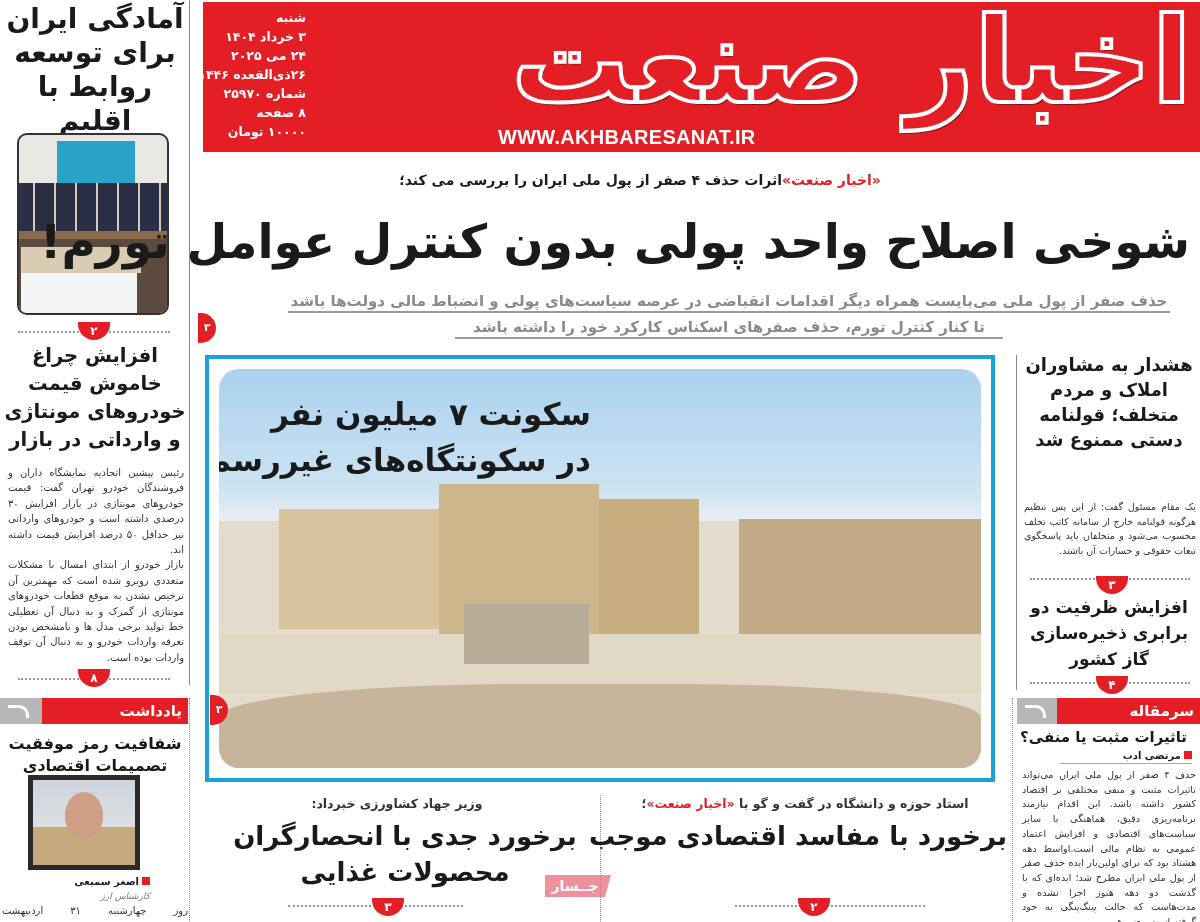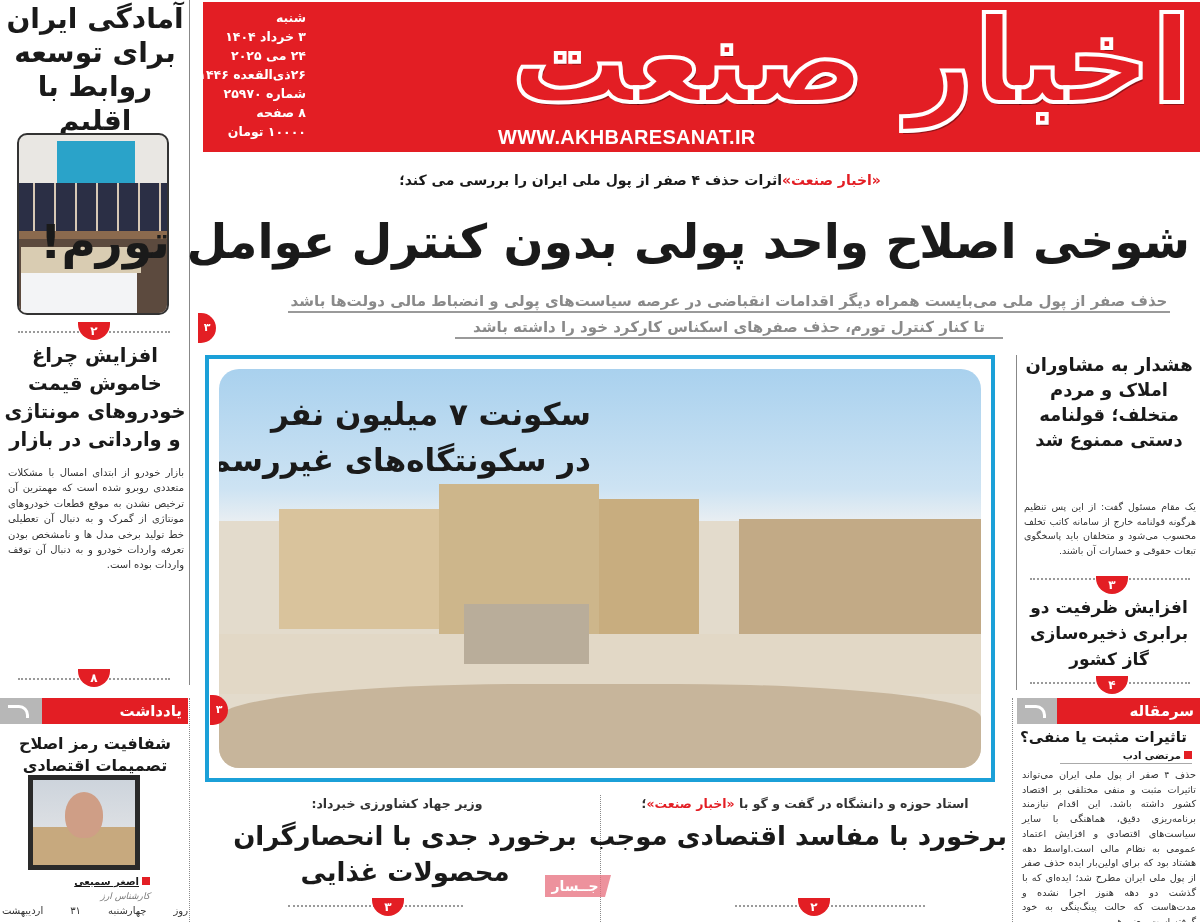--- a/index.html
+++ b/index.html
@@ -39,21 +39,21 @@
   .car-body { left: 8px; top: 465px; width: 176px; font-size: 10px; line-height: 15.4px; text-align: justify; color: #333; }
 
   .section-bar { position: absolute; height: 26px; background: #e31e24; color: #fff; font-weight: bold; font-size: 15px; line-height: 26px; padding-right: 6px; }
   .section-arrow { position: absolute; height: 26px; background: #b7b7b7; }
   .section-arrow::after { content: ""; position: absolute; left: 8px; top: 7px; width: 18px; height: 10px; border: 3px solid #fff; border-bottom: none; border-left: none; border-radius: 0 10px 0 0; }
 
   .note-headline { left: 4px; top: 733px; width: 182px; font-weight: bold; font-size: 16px; line-height: 22px; text-align: center; }
   .note-photo { left: 28px; top: 775px; width: 112px; height: 95px; background: #2a2a2a; padding: 5px; }
   .note-photo .inner { width: 100%; height: 100%; background: linear-gradient(#cdd4dc 0%, #dcdfe3 55%, #c7a97e 55%, #c7a97e 100%); position: relative; }
   .note-photo .face { position: absolute; left: 32px; top: 12px; width: 38px; height: 46px; border-radius: 50% 50% 45% 45%; background: #cf9e86; }
-  .note-author { left: 40px; top: 876px; width: 110px; font-size: 10px; font-weight: bold; text-align: right; text-decoration: underline; }
+  .note-author { left: 40px; top: 876px; width: 110px; font-size: 10px; font-weight: bold; text-align: right; }
   .note-author .sq { display: inline-block; width: 8px; height: 8px; background: #e31e24; margin-left: 3px; }
   .note-role { left: 40px; top: 891px; width: 110px; font-size: 9px; color: #777; text-align: right; font-style: italic; }
   .note-date { left: 2px; top: 905px; width: 186px; font-size: 10px; color: #333; text-align: justify; text-align-last: justify; }
 
   
   .kicker { left: 290px; top: 172px; width: 700px; text-align: center; font-size: 14px; font-weight: bold; }
   .kicker .red { color: #e31e24; }
   .main-headline { left: 205px; top: 210px; width: 985px; text-align: center; font-size: 47px; font-weight: bold; line-height: 64px; letter-spacing: -1px; white-space: nowrap; }
   .sub-line { position: absolute; text-align: center; font-size: 15px; color: #8a8a8a; font-weight: bold; border-bottom: 2px solid #9a9a9a; padding-bottom: 1px; white-space: nowrap; }
 
@@ -118,29 +118,30 @@
   <div class="desk"></div>
   <div class="table"></div>
   <div class="box"></div>
   <div class="box2"></div>
 </div>
 <div class="page-marker" style="left:18px; top:331px; width:152px;"></div>
 <div class="page-tab" style="left:78px; top:322px;">۲</div>
 
 <h2 class="abs car-headline">افزایش چراغ خاموش قیمت خودروهای مونتاژی و وارداتی در بازار</h2>
 <div class="abs car-body">
+  <p>رئیس پیشین اتحادیه نمایشگاه داران و فروشندگان خودرو تهران گفت: قیمت خودروهای مونتاژی در بازار افزایش ۳۰ درصدی داشته است و خودروهای وارداتی نیز حداقل ۵۰ درصد افزایش قیمت داشته اند.</p>
   <p>بازار خودرو از ابتدای امسال با مشکلات متعددی روبرو شده است که مهمترین آن ترخیص نشدن به موقع قطعات خودروهای مونتاژی از گمرک و به دنبال آن تعطیلی خط تولید برخی مدل ها و نامشخص بودن تعرفه واردات خودرو و به دنبال آن توقف واردات بوده است.</p>
 </div>
 <div class="page-marker" style="left:18px; top:678px; width:152px;"></div>
 <div class="page-tab" style="left:78px; top:669px;">۸</div>
 
 <div class="section-arrow" style="left:0; top:698px; width:42px;"></div>
 <div class="section-bar" style="left:42px; top:698px; width:146px;">یادداشت</div>
 <div class="dotted-vert" style="left:189px; top:698px; height:224px;"></div>
-<h3 class="abs note-headline">شفافیت رمز اصلاح تصمیمات اقتصادی</h3>
+<h3 class="abs note-headline">شفافیت رمز موفقیت تصمیمات اقتصادی</h3>
 <div class="abs note-photo">
     <div class="inner">
       <div class="face"></div>
     </div>
   </div>
 <div class="abs note-author"><span class="sq"></span><span>اصغر سمیعی</span></div>
 <div class="abs note-role">کارشناس ارز</div>
 <div class="abs note-date">روز   چهارشنبه   ۳۱   اردیبهشت</div>
 
 <div class="abs kicker">

